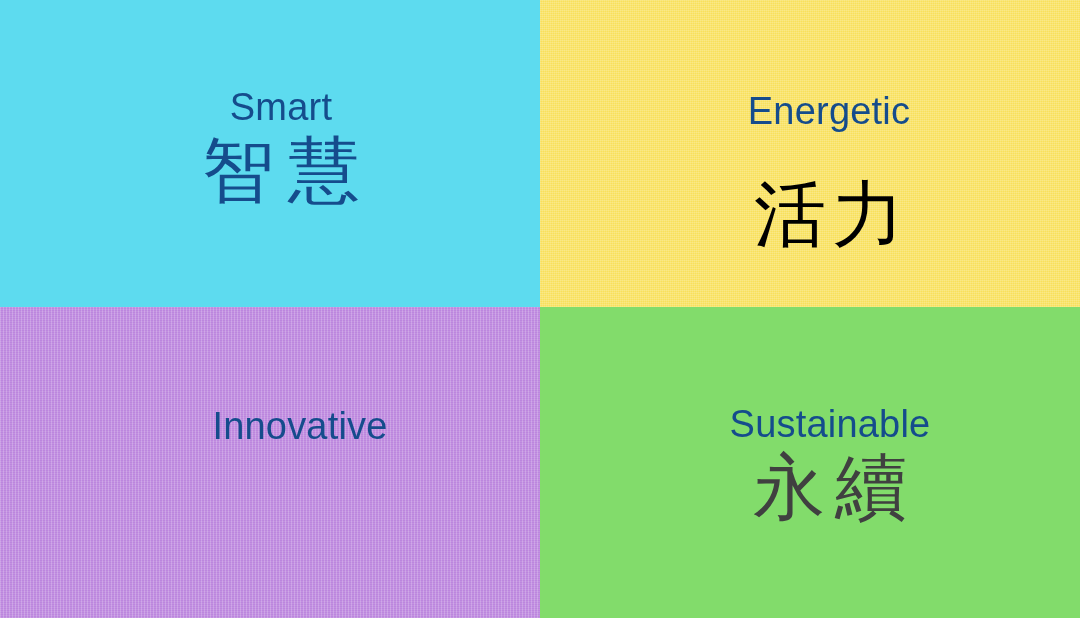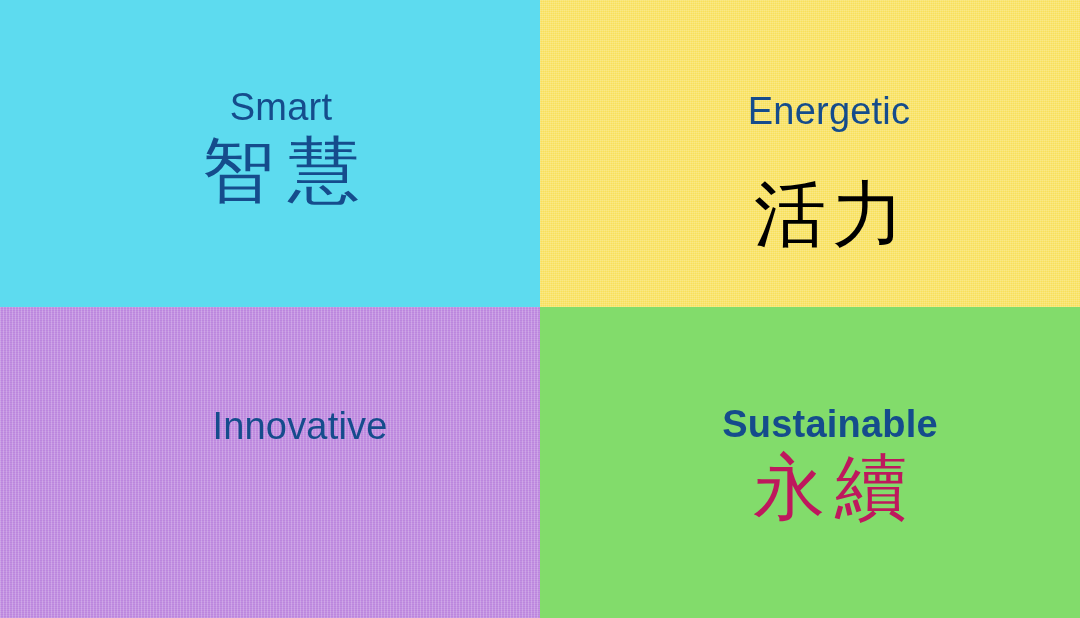--- a/index.html
+++ b/index.html
@@ -127,18 +127,18 @@
   <section class="quad q-bl textured dense" style="background-color: rgb(188, 134, 222);">
     <span class="tex"></span>
     <div class="stack">
       <span class="label-en" style="color: rgb(21, 76, 140);">Innovative</span>
     </div>
   </section>
 
   <section class="quad q-br" style="background-color: rgb(130, 220, 107);">
     <span class="tex"></span>
     <div class="stack">
-      <span class="label-en" style="color: rgb(21, 76, 140); font-weight: bold;">Sustainable</span>
-      <span class="label-cjk" style="color: #be185d;">永續</span>
+      <span class="label-en" style="color: rgb(21, 76, 140);">Sustainable</span>
+      <span class="label-cjk" style="color: #404040;">永續</span>
     </div>
   </section>
 
 </div>
 
 </body></html>

